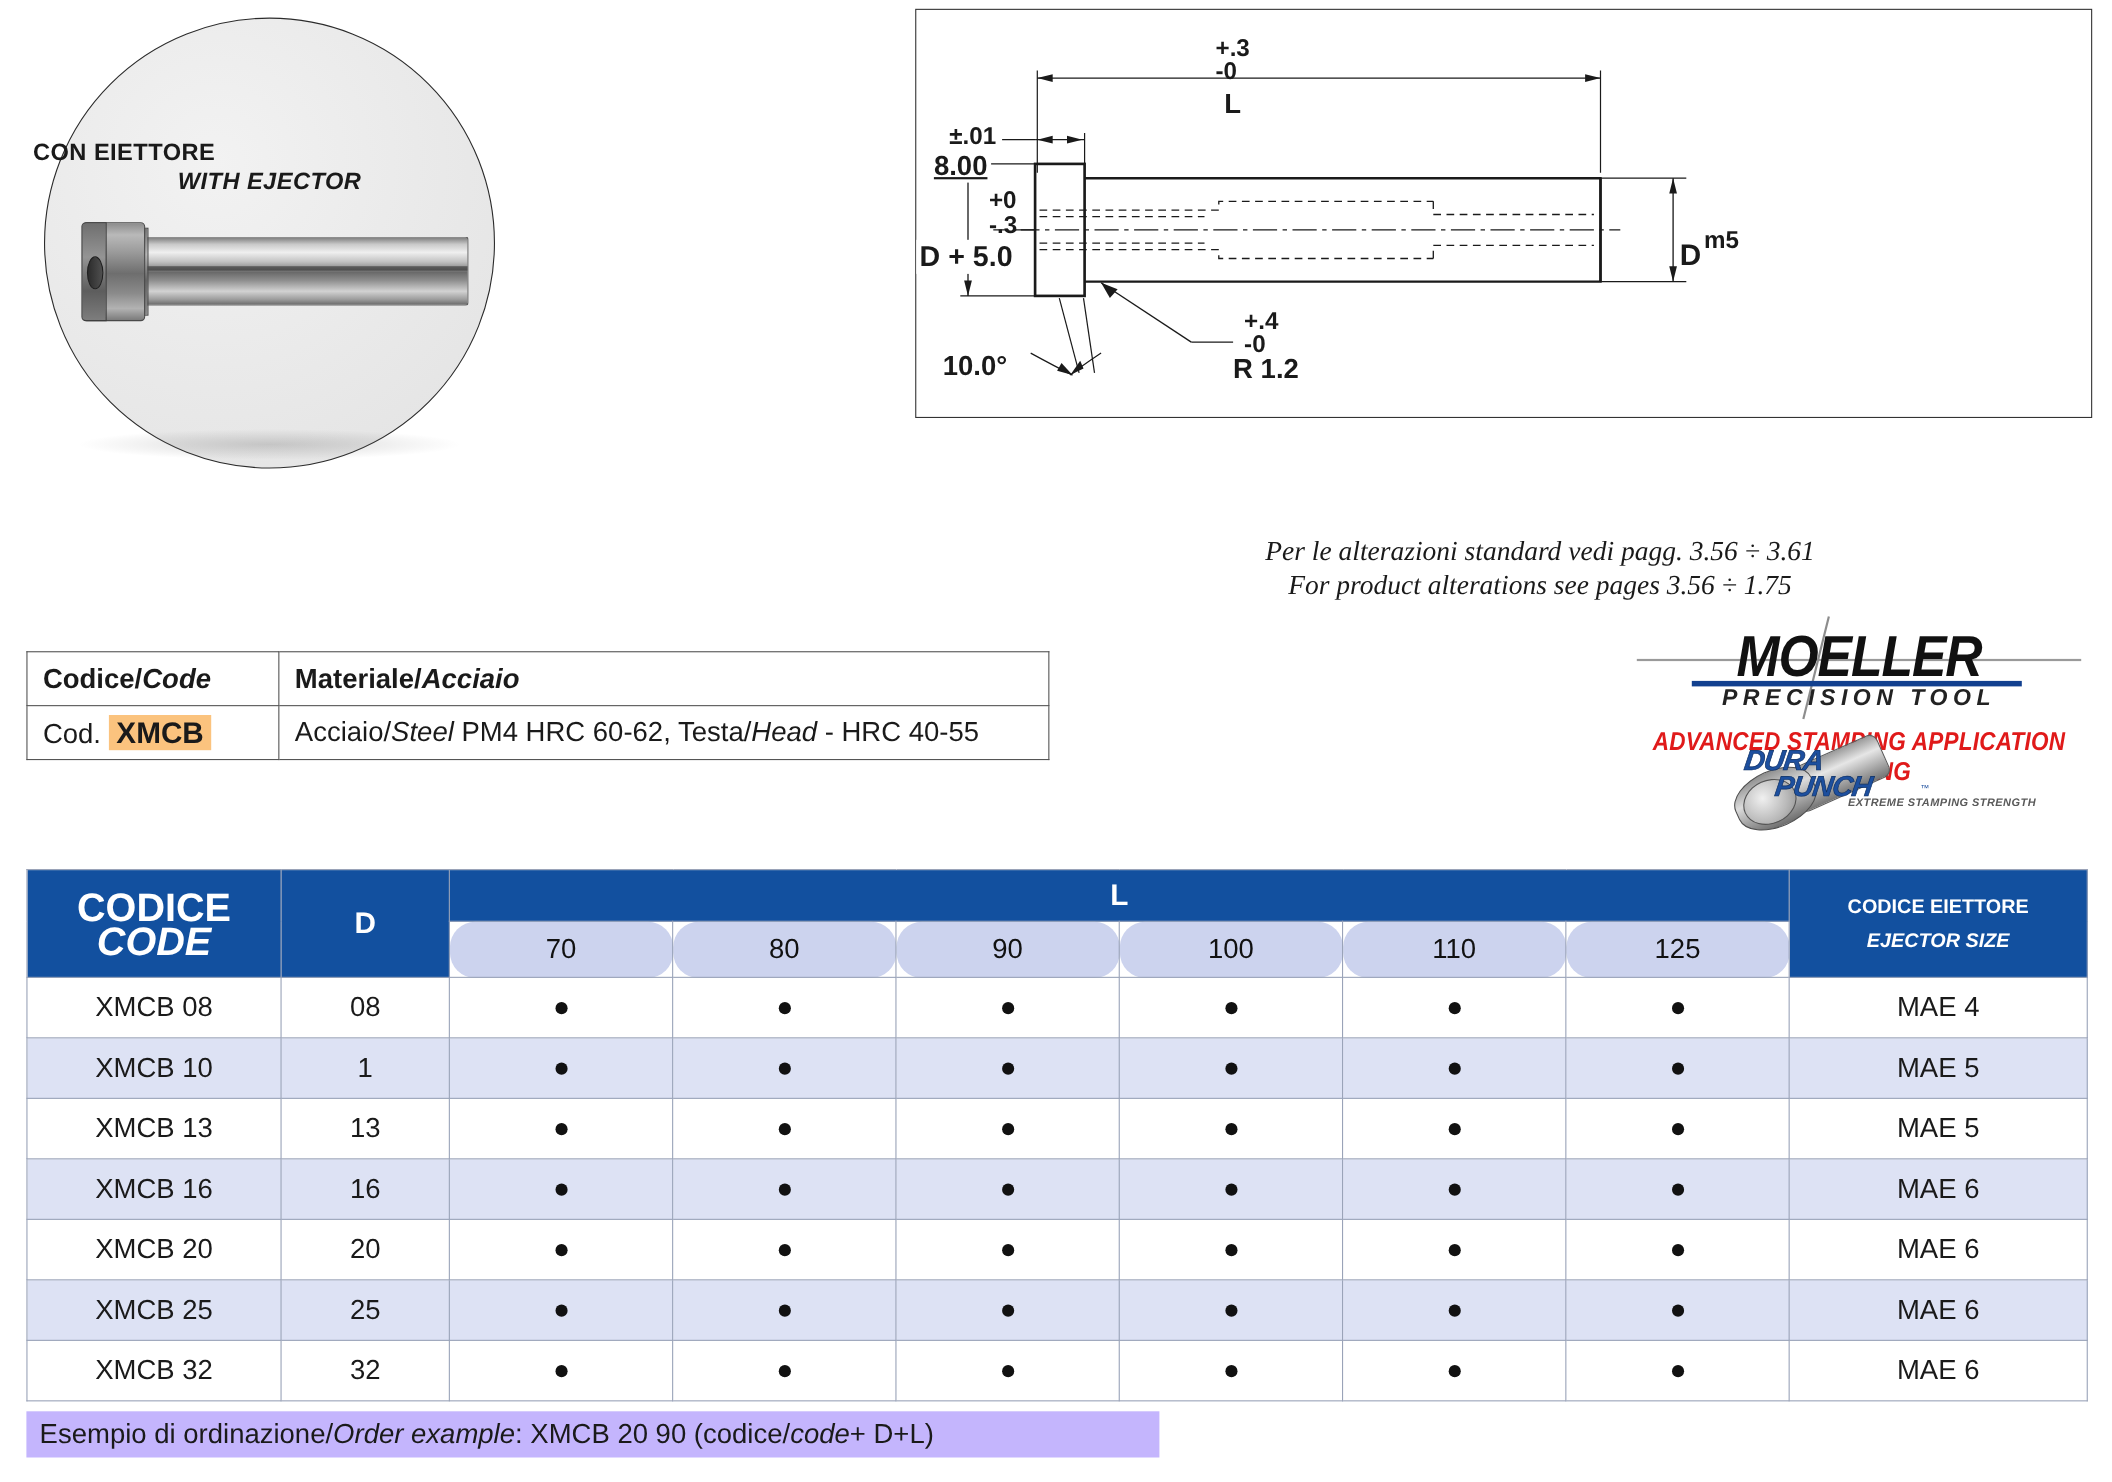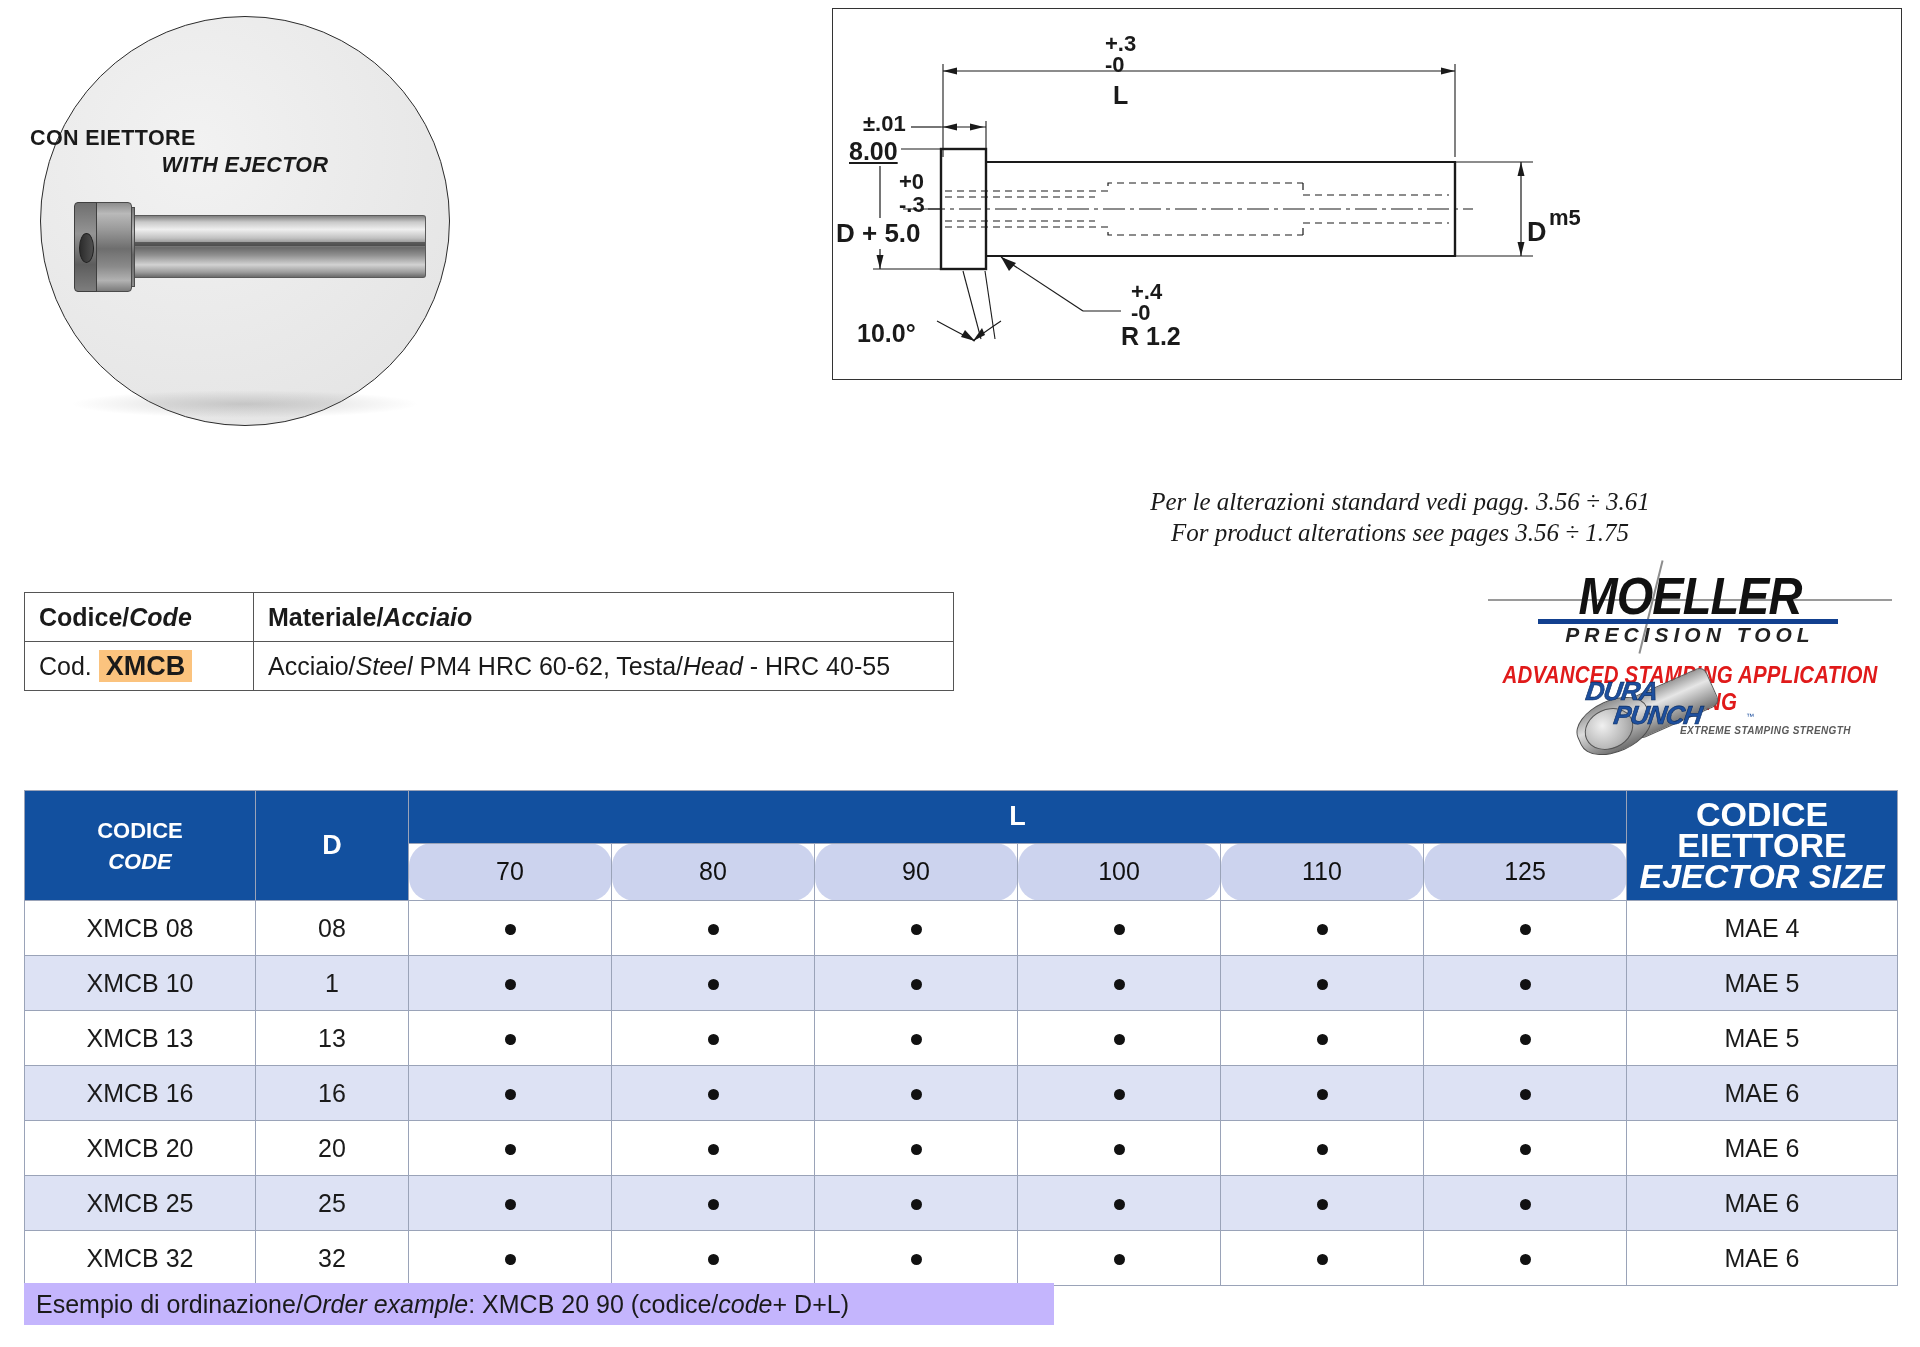--- a/index.html
+++ b/index.html
@@ -74,26 +74,26 @@
   .mt-c1{width:200px;}
   .lbl-b{font-weight:bold;}
   .lbl-bi{font-weight:bold;font-style:italic;}
   .code-hl{background:#fbc37e;font-weight:bold;padding:1px 7px;font-size:27px;}
   .mat-italic{font-style:italic;}
 
   
   #data-table{position:absolute;left:24px;top:790px;width:1874px;border-collapse:collapse;table-layout:fixed;}
   #data-table th,#data-table td{border:1.3px solid #9aa3b8;text-align:center;}
   .hd-blue{background:#12509f;color:#fff;}
-  .hd-code{font-size:22px;font-weight:bold;line-height:31px;padding:8px 0;}
+  .hd-code{font-size:36px;font-weight:bold;line-height:31px;padding:8px 0;}
   .hd-code .en{font-style:italic;}
   .hd-d{font-size:27px;font-weight:bold;}
   .hd-l{font-size:27px;font-weight:bold;height:44px;}
   .hd-sub{background:#ccd3ee;color:#111;font-size:25px;height:48px;font-weight:normal;border-radius:23px;}
-  .hd-ej{font-size:34px;font-weight:bold;line-height:31px;padding:8px 0;margin-left:24px;}
+  .hd-ej{font-size:18px;font-weight:bold;line-height:31px;padding:8px 0;margin-left:24px;}
   .hd-ej .en{font-style:italic;}
   #data-table tbody td{height:52px;font-size:25px;background:#fff;}
   #data-table tbody tr.alt td{background:#dde2f4;}
   .dot{display:inline-block;width:11px;height:11px;border-radius:50%;background:#111;vertical-align:middle;}
   .col-code{width:230px;}
   .col-d{width:150px;}
   .col-ej{width:270px;}
 
   
   #example-note{position:absolute;left:24px;top:1283px;width:1030px;height:42px;background:#c4b5fd;

